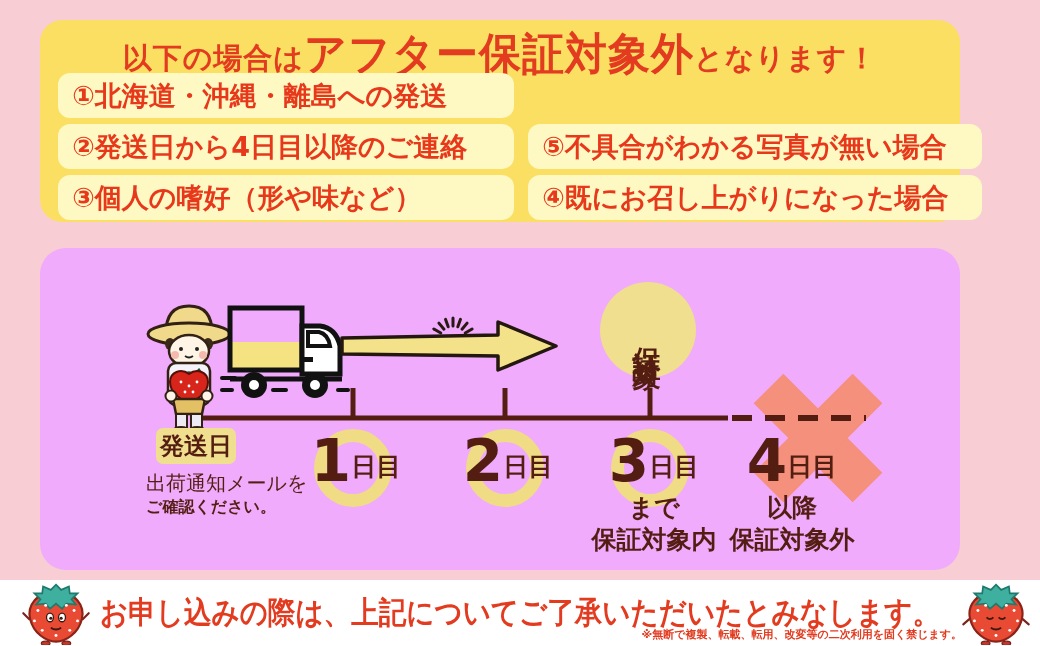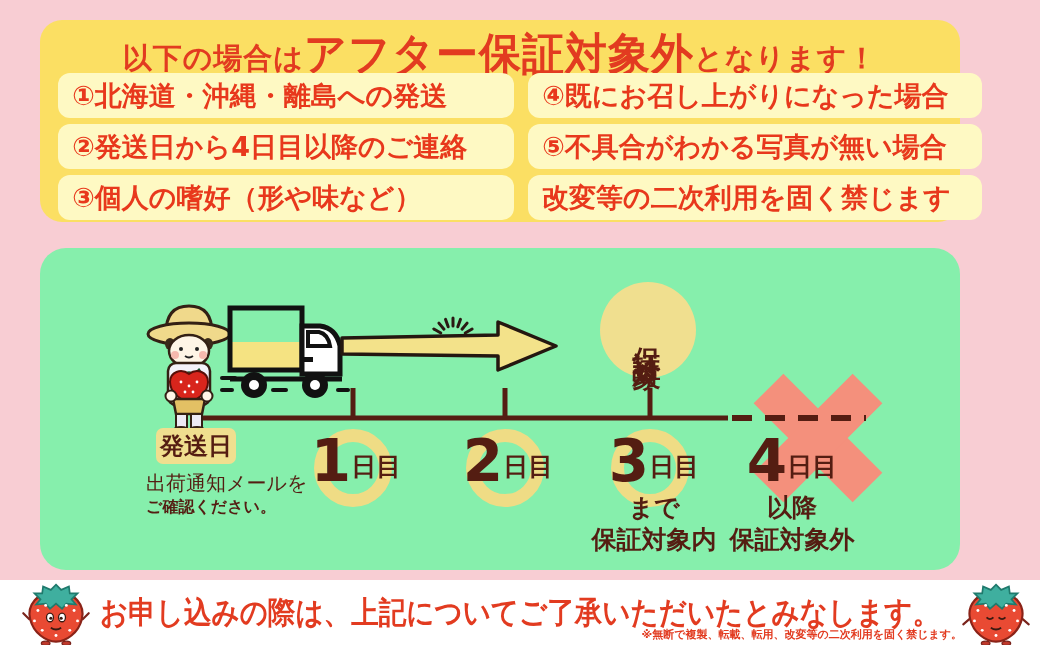--- a/index.html
+++ b/index.html
@@ -27,21 +27,21 @@
     color:#E8381C; font-size:27px; font-weight:900; line-height:45px;
     padding-left:14px; white-space:nowrap; overflow:hidden;
   }
   .col-l { left:18px;  width:456px; }
   .col-r { left:488px; width:454px; }
   .row-1 { top:53px; } .row-2 { top:104px; } .row-3 { top:155px; }
 
   
   .mid-panel {
     position:absolute; left:40px; top:248px; width:920px; height:322px;
-    background:#86efac; border-radius:26px;
+    background:#f0abfc; border-radius:26px;
   }
   .mid-panel > * { position:absolute; }
   .tl-svg { left:0; top:0; width:920px; height:322px; }
   .badge-circle {
     left:560px; top:34px; width:96px; height:96px; border-radius:50%;
     background:#F0DF8F;
   }
   .badge-label {
     left:591px; top:12px; width:34px; height:150px;
     writing-mode:vertical-rl; text-orientation:upright;
@@ -95,23 +95,22 @@
 
 <div class="top-panel">
   <div class="title">
     <span class="t-small">以下の場合は</span>
       <span class="t-big">アフター保証対象外</span>
       <span class="t-small">となります！</span>
   </div>
   <div class="excl-box col-l row-1"><span>①北海道・沖縄・離島への発送</span></div>
   <div class="excl-box col-l row-2"><span>②発送日から4日目以降のご連絡</span></div>
   <div class="excl-box col-l row-3"><span>③個人の嗜好（形や味など）</span></div>
-  <div class="excl-box col-r row-1"><span>④既にお召し上がりになった場合</span></div>
   <div class="excl-box col-r row-2"><span>⑤不具合がわかる写真が無い場合</span></div>
-  <div class="excl-box col-r row-3"><span>改変等の二次利用を固く禁じます</span></div>
+  <div class="excl-box col-r row-3"><span>④既にお召し上がりになった場合</span></div>
 </div>
 
 <div class="mid-panel">
 
   <svg class="tl-svg" viewBox="0 0 920 322">
 
     <g transform="translate(778,190)" fill="#F4907C">
       <rect x="-70" y="-21" width="140" height="42" transform="rotate(45)"></rect>
       <rect x="-70" y="-21" width="140" height="42" transform="rotate(-45)"></rect>
     </g>

